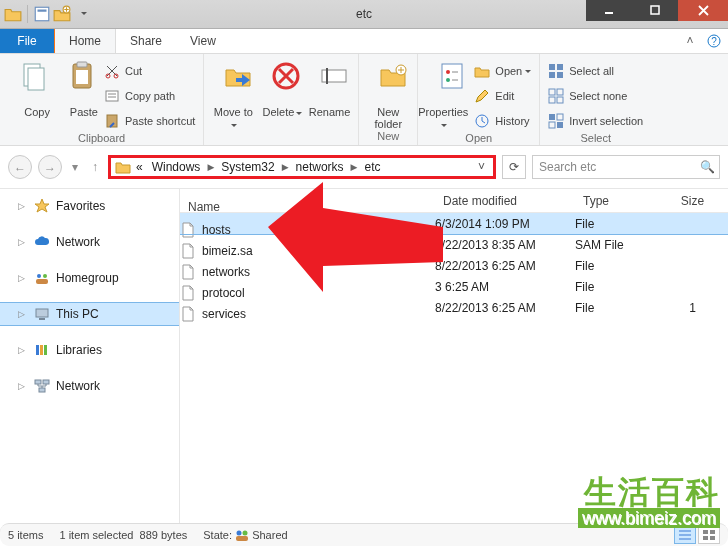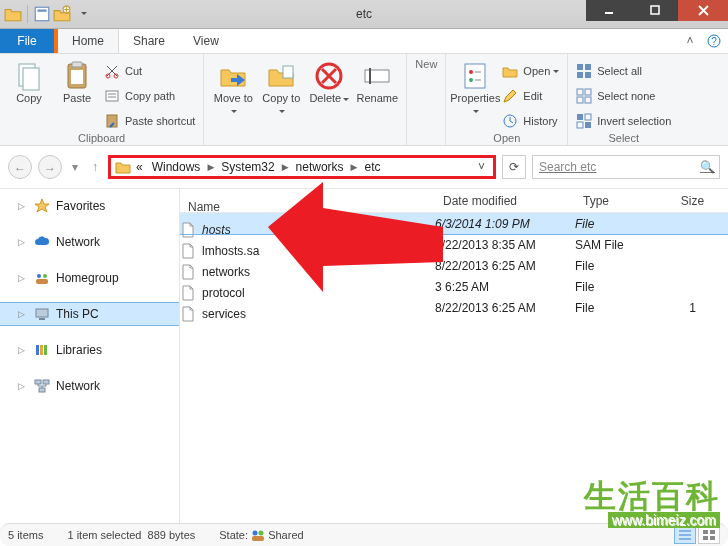--- a/index.html
+++ b/index.html
@@ -14,50 +14,50 @@
 .winbtns { margin-left:auto; display:flex; height:100%; }
 .winbtn { width:46px; height:22px; display:flex; align-items:center; justify-content:center; color:#fff; margin-top:-1px;}
 .winbtn.min, .winbtn.max { background:#444; }
 .winbtn.cls { background:#c94f3c; width:50px; }
 .winbtn svg { stroke:#fff; }
 
 
 .tabstrip { height:25px; background:#fff; display:flex; align-items:stretch; border-bottom:1px solid #dcdcdc; }
 .filetab { width:54px; background:#1979ca; color:#fff; display:flex; align-items:center; justify-content:center; font-size:12px; }
 .tab { padding:0 14px; display:flex; align-items:center; font-size:12px; color:#444; border-right:0; }
-.tab.active { background:#f5f6f7; border-top:0; border-left:4px solid #f97316; border-right:1px solid #dcdcdc; }
+.tab.active { background:#f5f6f7; border-top:0; border-left:1px solid #f97316; border-right:1px solid #dcdcdc; }
 .tabstrip .spacer { flex:1; }
 .helpbtn { width:28px; display:flex; align-items:center; justify-content:center; color:#1979ca; }
 .caretbtn { width:20px; display:flex; align-items:center; justify-content:center; color:#666; }
 
 
 .ribbon { height:92px; background:#f5f6f7; border-bottom:1px solid #dcdcdc; display:flex; }
 .group { border-right:1px solid #e2e2e2; padding:4px 8px 2px 8px; display:flex; flex-direction:column; }
 .group .body { flex:1; display:flex; align-items:flex-start; gap:6px; }
 .group .label { text-align:center; color:#6a6a6a; font-size:11px; height:15px; }
-.bigbtn { width:42px; display:flex; flex-direction:column; align-items:center; gap:0; color:#444; padding-top:2px;}
+.bigbtn { width:42px; display:flex; flex-direction:column; align-items:flex-end; gap:14px; color:#444; padding-top:2px;}
 .bigbtn svg { width:32px; height:32px; }
 .bigbtn .t { font-size:11px; line-height:12px; text-align:center; }
 .bigbtn .drop::after { content:""; display:inline-block; border:3px solid transparent; border-top-color:#555; margin-left:2px; position:relative; top:2px;}
 .smallrows { display:flex; flex-direction:column; gap:3px; padding-top:2px; }
 .smallbtn { display:flex; align-items:center; gap:5px; font-size:11px; color:#444; height:22px; }
 .smallbtn svg { width:16px; height:16px; }
 
 
 .navrow { height:30px; display:flex; align-items:center; gap:6px; padding:0 8px; border-bottom:0; margin-top:6px; margin-bottom:6px;}
 .navarrow { width:24px; height:24px; border:1px solid #c9c9c9; border-radius:50%; display:flex; align-items:center; justify-content:center; color:#8a8a8a; background:#f4f4f4; }
 .navarrow.sm { border:none; background:none; width:14px; }
 .addrwrap { flex:1; height:24px; border:3px solid #ec1c24; display:flex; align-items:center; padding:0 4px; gap:1px; background:#fff; }
 .addrfolder { width:16px; height:16px; }
 .crumb { font-size:12px; color:#222; padding:0 4px; white-space:nowrap; }
 .chev { color:#666; font-size:9px; padding:0 2px; }
 .addrwrap .fill { flex:1; }
 .addrdrop { color:#555; padding:0 4px; }
 .refresh { width:24px; height:24px; border:1px solid #ccc; display:flex; align-items:center; justify-content:center; color:#555; }
-.searchbox { width:188px; height:24px; border:1px solid #ccc; display:flex; align-items:center; padding:0 6px; color:#777; gap:6px;text-decoration:underline; }
+.searchbox { width:188px; height:24px; border:1px solid #ccc; display:flex; align-items:center; padding:0 6px; color:#777; gap:6px; }
 .searchbox input { border:none; outline:none; flex:1; font-size:12px; color:#333; }
 .searchbox input::placeholder { color:#888; }
 
 
 .content { display:flex; height:calc(546px - 29px - 25px - 92px - 42px - 23px); border-top:1px solid #e6e6e6; }
 .navpane { width:180px; border-right:1px solid #e6e6e6; padding-top:6px; overflow:hidden; }
 .navitem { display:flex; align-items:center; gap:6px; padding:3px 6px 3px 18px; font-size:12px; color:#222; }
 .navitem.sel { background:#cde8ff; outline:1px solid #7bb6e8; }
 .navitem .tw { width:10px; color:#888; font-size:9px; }
 .navitem svg { width:16px; height:16px; }
@@ -66,37 +66,37 @@
 
 .listwrap { flex:1; display:flex; flex-direction:column; position:relative; }
 .cols { display:flex; height:24px; border-bottom:1px solid #e8e8e8; color:#444; font-size:12px; align-items:center; }
 .cols div { padding:0 8px; }
 .c-name { width:255px;margin-top:13px; }
 .c-date { width:140px; }
 .c-type { width:90px; }
 .c-size { width:55px; text-align:center; }
 .rows { flex:1; overflow:auto; }
 .row { display:flex; height:21px; align-items:center; font-size:12px; color:#222; }
-.row.sel { background:#cde8ff; outline:1px solid #7bb6e8;font-style:italic; }
+.row.sel { background:#cde8ff; outline:1px solid #7bb6e8; }
 .row .c-name { display:flex; align-items:center; gap:6px; }
 .fileic { width:16px; height:16px; }
 
 
-.status { height:23px; border-top:1px solid #dcdcdc; display:flex; align-items:center; gap:24px; padding:0 8px; font-size:11px; color:#444; background:#f7f7f7;border-radius:9px; }
+.status { height:23px; border-top:1px solid #dcdcdc; display:flex; align-items:center; gap:16px; padding:0 8px; font-size:11px; color:#444; background:#f7f7f7;border-radius:9px; }
 .status .vbtns { margin-left:auto; display:flex; gap:2px; }
 .status .vbtn { width:22px; height:18px; border:1px solid #ccc; background:#fff; display:flex; align-items:center; justify-content:center; }
 .status .vbtn.active { background:#cde8ff; border-color:#7bb6e8; }
 
 
 .redarrow { position:absolute; left:268px; top:182px; pointer-events:none; z-index:50; }
 
 
 .wm { position:absolute; right:8px; bottom:18px; color:#6fb536; font-family:"SimHei","Microsoft YaHei",sans-serif; text-align:right; line-height:1; z-index:40; text-shadow:1px 1px 0 #fff; }
 .wm .big { font-size:32px; font-weight:bold; letter-spacing:2px; }
-.wm .url { font-size:14px; background:#6fb536; color:#fff; padding:1px 4px; display:inline-block; }
+.wm .url { font-size:18px; background:#6fb536; color:#fff; padding:1px 4px; display:inline-block; }
 
 
 .dcaret::after{content:"";display:inline-block;border:3px solid transparent;border-top-color:#555;margin-left:3px;position:relative;top:1px;}
 </style>
 </head>
 <body>
 
 <div class="titlebar">
   <div class="qat">
     <span class="ic">
@@ -207,44 +207,47 @@
       <div class="bigbtn">
           <svg viewBox="0 0 32 32">
             <path fill="#f7c65c" stroke="#c99a2e" d="M4 10h8l2 3h14v13H4z"></path>
             <path fill="#3a7bd5" d="M20 14l8 6-8 6v-4h-6v-4h6z"></path>
           </svg>
           <span class="t drop">Move
 to</span>
         </div>
       <div class="bigbtn">
           <svg viewBox="0 0 32 32">
-            <path fill="#f7c65c" stroke="#c99a2e" d="M4 10h8l2 3h14v13H4z"></path>
-            <rect x="18" y="6" width="10" height="12" fill="#fff" stroke="#8aa"></rect>
-          </svg>
-          <span class="t drop">Copy
-to</span>
-        </div>
-      <div class="bigbtn">
-          <svg viewBox="0 0 32 32">
             <circle cx="16" cy="16" r="12" fill="none" stroke="#d33" stroke-width="3"></circle>
             <path d="M9 9l14 14M23 9L9 23" stroke="#d33" stroke-width="3"></path>
           </svg>
           <span class="t drop">Delete</span>
         </div>
       <div class="bigbtn">
           <svg viewBox="0 0 32 32">
             <rect x="4" y="10" width="24" height="12" fill="#fff" stroke="#888"></rect>
             <rect x="8" y="8" width="2" height="16" fill="#555"></rect>
           </svg>
           <span class="t">Rename</span>
         </div>
     </div>
   </div>
 
   <div class="group">
+    <div class="body">
+      <div class="bigbtn">
+          <svg viewBox="0 0 32 32">
+            <path fill="#f7c65c" stroke="#c99a2e" d="M4 10h8l2 3h14v13H4z"></path>
+            <circle cx="24" cy="10" r="5" fill="#fff" stroke="#c99a2e"></circle>
+            <path d="M24 7v6M21 10h6" stroke="#c99a2e"></path>
+          </svg>
+          <span class="t">New
+folder</span>
+        </div>
+    </div>
     <div class="label">New</div>
   </div>
 
   <div class="group">
     <div class="body">
       <div class="bigbtn">
           <svg viewBox="0 0 32 32">
             <rect x="6" y="4" width="20" height="24" fill="#fff" stroke="#6a8fbf"></rect>
             <circle cx="12" cy="12" r="2" fill="#d33"></circle>
             <circle cx="12" cy="20" r="2" fill="#3a7"></circle>
@@ -419,21 +422,21 @@
           <div class="c-date">6/3/2014 1:09 PM</div>
           <div class="c-type">File</div>
           <div class="c-size"></div>
         </div>
         <div class="row">
           <div class="c-name">
             <svg class="fileic" viewBox="0 0 16 16">
               <path fill="#fff" stroke="#999" d="M3 1h7l3 3v11H3z"></path>
               <path fill="none" stroke="#999" d="M10 1v3h3"></path>
             </svg>
-            <span>lmhosts.sa</span>
+            <span>bimeiz.sa</span>
           </div>
           <div class="c-date">8/22/2013 8:35 AM</div>
           <div class="c-type">SAM File</div>
           <div class="c-size"></div>
         </div>
         <div class="row">
           <div class="c-name">
             <svg class="fileic" viewBox="0 0 16 16">
               <path fill="#fff" stroke="#999" d="M3 1h7l3 3v11H3z"></path>
               <path fill="none" stroke="#999" d="M10 1v3h3"></path>

